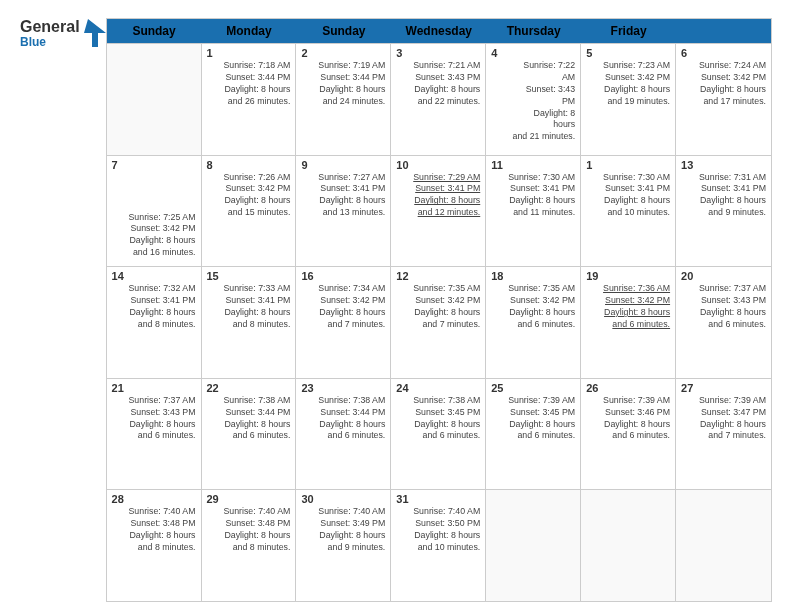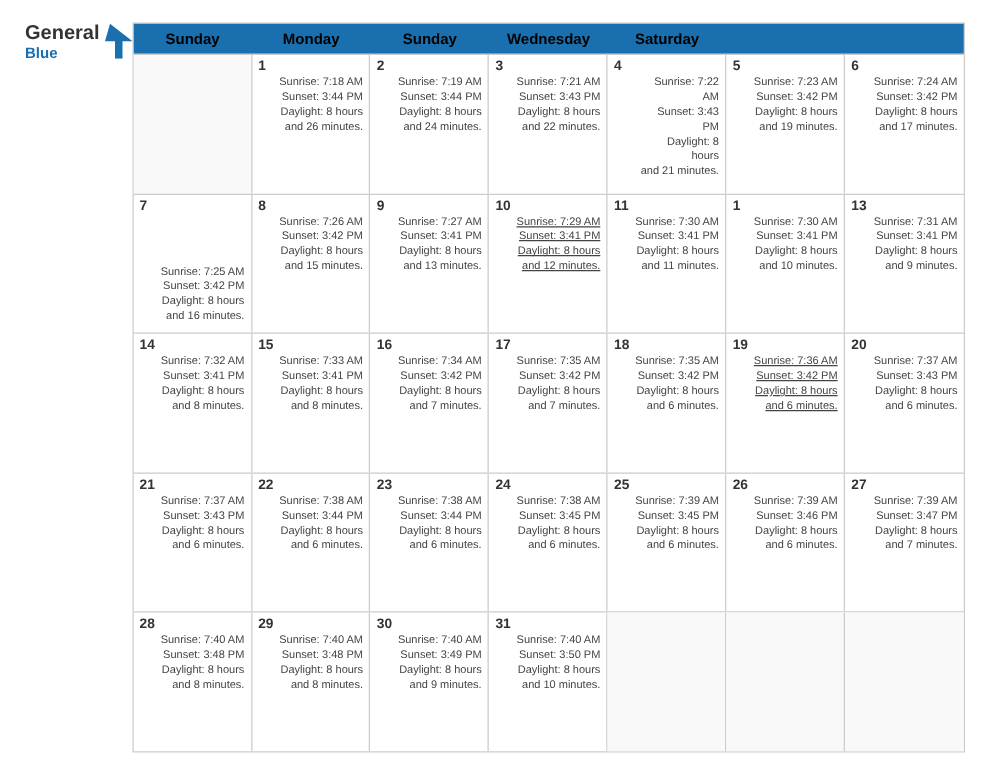--- a/index.html
+++ b/index.html
@@ -116,21 +116,22 @@
       <div class="location"></div>
     </div>
   </div>
 
   <div class="calendar">
     <div class="cal-header">
     <div class="cal-header-cell">Sunday</div>
         <div class="cal-header-cell">Monday</div>
         <div class="cal-header-cell">Sunday</div>
         <div class="cal-header-cell">Wednesday</div>
-        <div class="cal-header-cell">Saturday</div>
+        <div class="cal-header-cell">Thursday</div>
+        <div class="cal-header-cell">Friday</div>
       </div>
     <div class="cal-body">
     <div class="cal-row">
           <div class="cal-cell empty"></div>
           <div class="cal-cell">
             <div class="day-num">1</div>
             <div class="cell-info" style="white-space: pre-line;">Sunrise: 7:18 AM
 Sunset: 3:44 PM
 Daylight: 8 hours
 and 26 minutes.</div>
@@ -238,21 +239,21 @@
 and 8 minutes.</div>
           </div>
           <div class="cal-cell">
             <div class="day-num">16</div>
             <div class="cell-info" style="white-space: pre-line;">Sunrise: 7:34 AM
 Sunset: 3:42 PM
 Daylight: 8 hours
 and 7 minutes.</div>
           </div>
           <div class="cal-cell">
-            <div class="day-num">17</div>
+            <div class="day-num">12</div>
             <div class="cell-info" style="white-space: pre-line;">Sunrise: 7:35 AM
 Sunset: 3:42 PM
 Daylight: 8 hours
 and 7 minutes.</div>
           </div>
           <div class="cal-cell">
             <div class="day-num">18</div>
             <div class="cell-info" style="white-space: pre-line;">Sunrise: 7:35 AM
 Sunset: 3:42 PM
 Daylight: 8 hours

